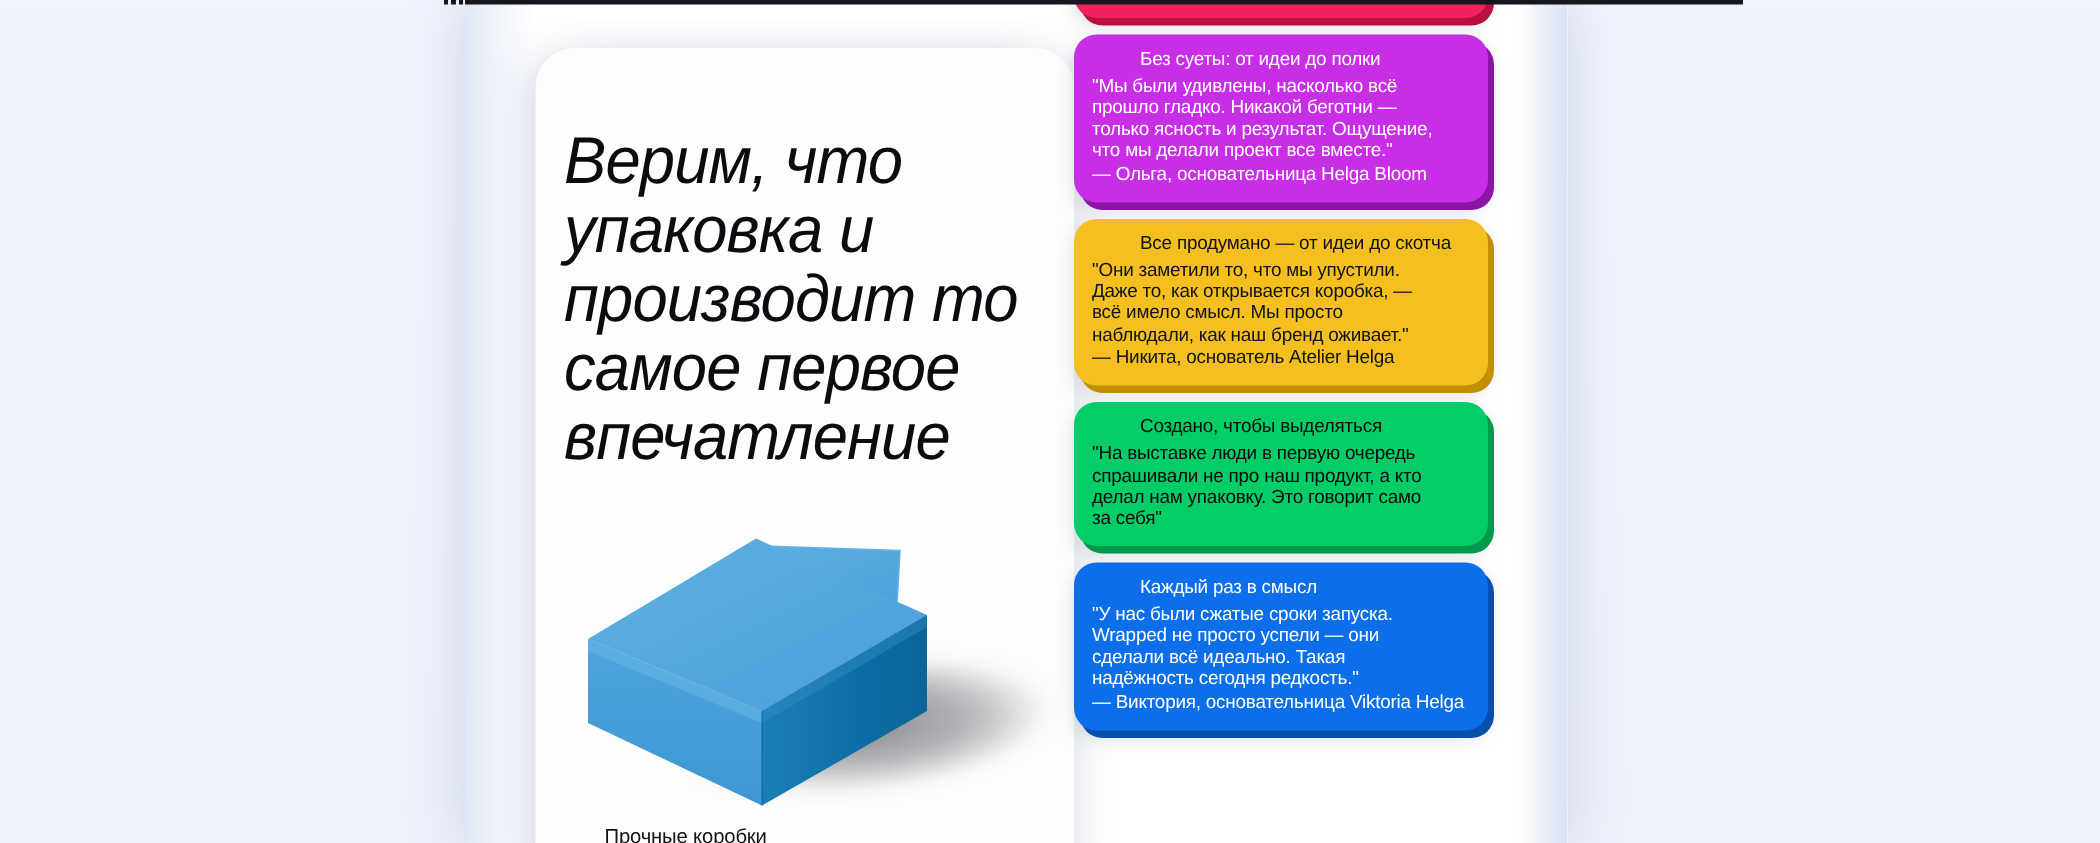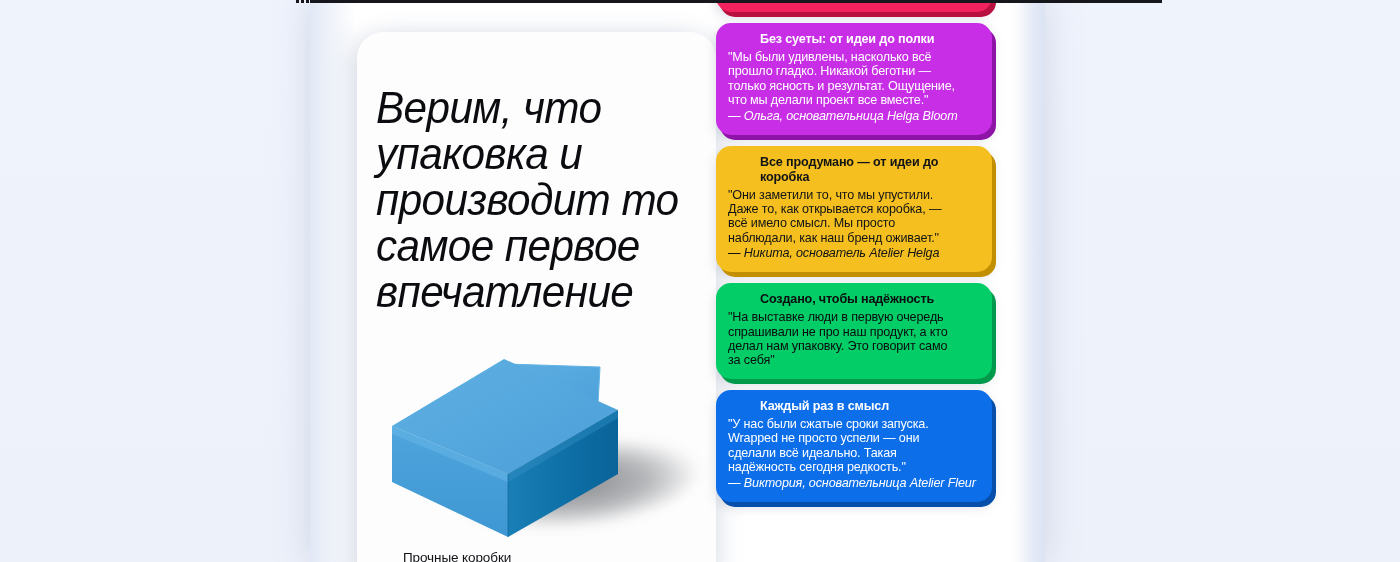--- a/index.html
+++ b/index.html
@@ -137,37 +137,36 @@
     width: 276px;
     border-radius: 15px;
     padding: 9px 14px 11px 12px;
     margin-bottom: 11px;
     box-sizing: border-box;
     box-shadow: 4px 5px 0 0 rgba(0,0,0,0.18),
                 0 4px 10px rgba(90,100,130,0.22);
   }
   .tcard .t-title {
     font-size: 12.6px;
-    font-weight: 700;
+    font-weight: 400;
     line-height: 15px;
     letter-spacing: -0.15px;
     margin-bottom: 3px;
     padding-left: 32px;
   }
   .tcard .t-quote {
     font-size: 12.6px;
     line-height: 14.4px;
     letter-spacing: -0.15px;
     white-space: pre-line;
   }
   .tcard .t-author {
     font-size: 12.6px;
     line-height: 15px;
     letter-spacing: -0.15px;
-    font-style: italic;
     margin-top: 1px;
   }
 
   .tcard.c-pink   { background: #f2225e; color: #ffffff; }
   .tcard.c-purple { background: #c82ee6; color: #ffffff; }
   .tcard.c-yellow { background: #f5c01f; color: #111317; }
   .tcard.c-green  { background: #03cd66; color: #0b0c0f; }
   .tcard.c-blue   { background: #0c6ee9; color: #ffffff; }
 
   .tcard.c-pink   { box-shadow: 4px 5px 0 0 #b8103f, 0 5px 12px rgba(90,100,130,0.22); }
@@ -260,38 +259,38 @@
   <article class="tcard c-purple">
     <div class="t-title">Без суеты: от идеи до полки</div>
     <div class="t-quote">"Мы были удивлены, насколько всё
 прошло гладко. Никакой беготни —
 только ясность и результат. Ощущение,
 что мы делали проект все вместе."</div>
     <div class="t-author">— Ольга, основательница Helga Bloom</div>
   </article>
 
   <article class="tcard c-yellow">
-    <div class="t-title">Все продумано — от идеи до коробка</div>
+    <div class="t-title">Все продумано — от идеи до скотча</div>
     <div class="t-quote">"Они заметили то, что мы упустили.
 Даже то, как открывается коробка, —
 всё имело смысл. Мы просто
 наблюдали, как наш бренд оживает."</div>
     <div class="t-author">— Никита, основатель Atelier Helga</div>
   </article>
 
   <article class="tcard c-green">
-    <div class="t-title">Создано, чтобы надёжность</div>
+    <div class="t-title">Создано, чтобы выделяться</div>
     <div class="t-quote">"На выставке люди в первую очередь
 спрашивали не про наш продукт, а кто
 делал нам упаковку. Это говорит само
 за себя"</div>
   </article>
 
   <article class="tcard c-blue">
     <div class="t-title">Каждый раз в смысл</div>
     <div class="t-quote">"У нас были сжатые сроки запуска.
 Wrapped не просто успели — они
 сделали всё идеально. Такая
 надёжность сегодня редкость."</div>
-    <div class="t-author">— Виктория, основательница Atelier Fleur</div>
+    <div class="t-author">— Виктория, основательница Viktoria Helga</div>
   </article>
 
 </aside>
 
 </body></html>

